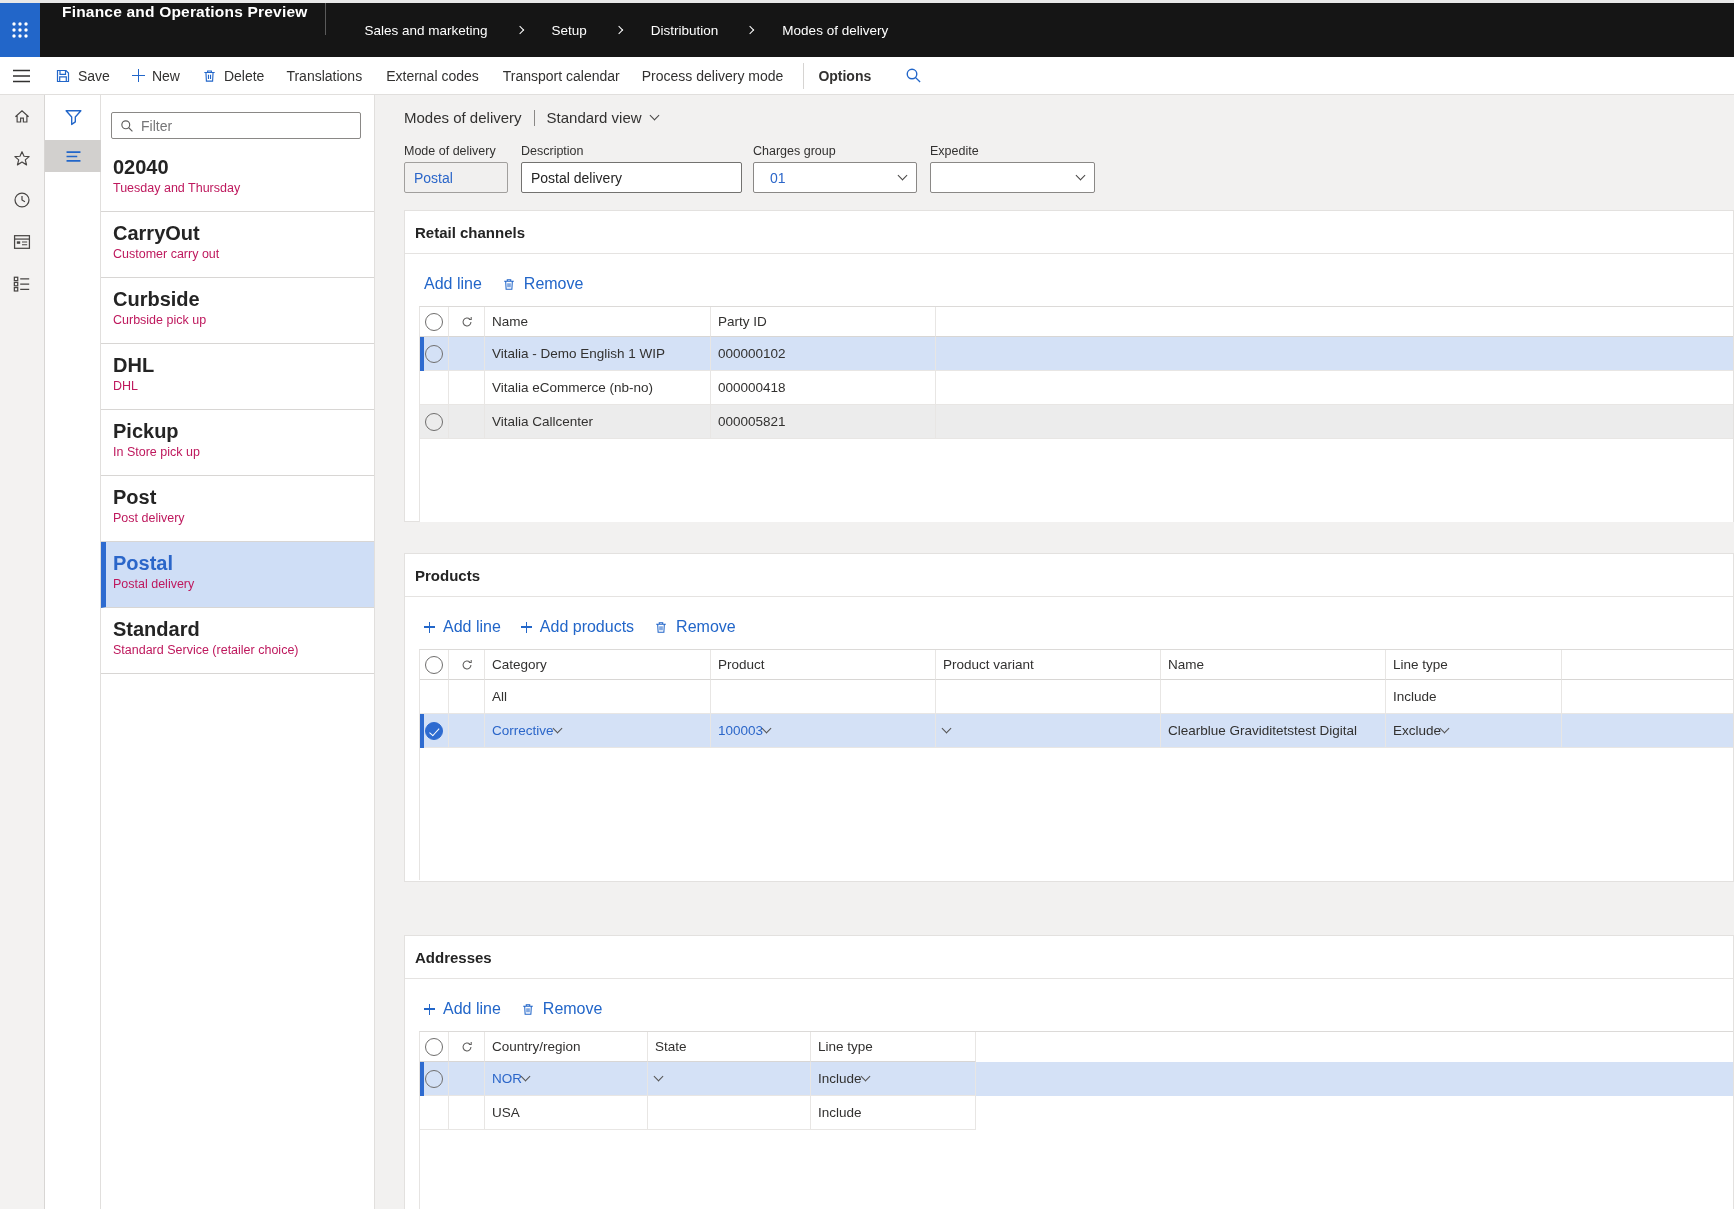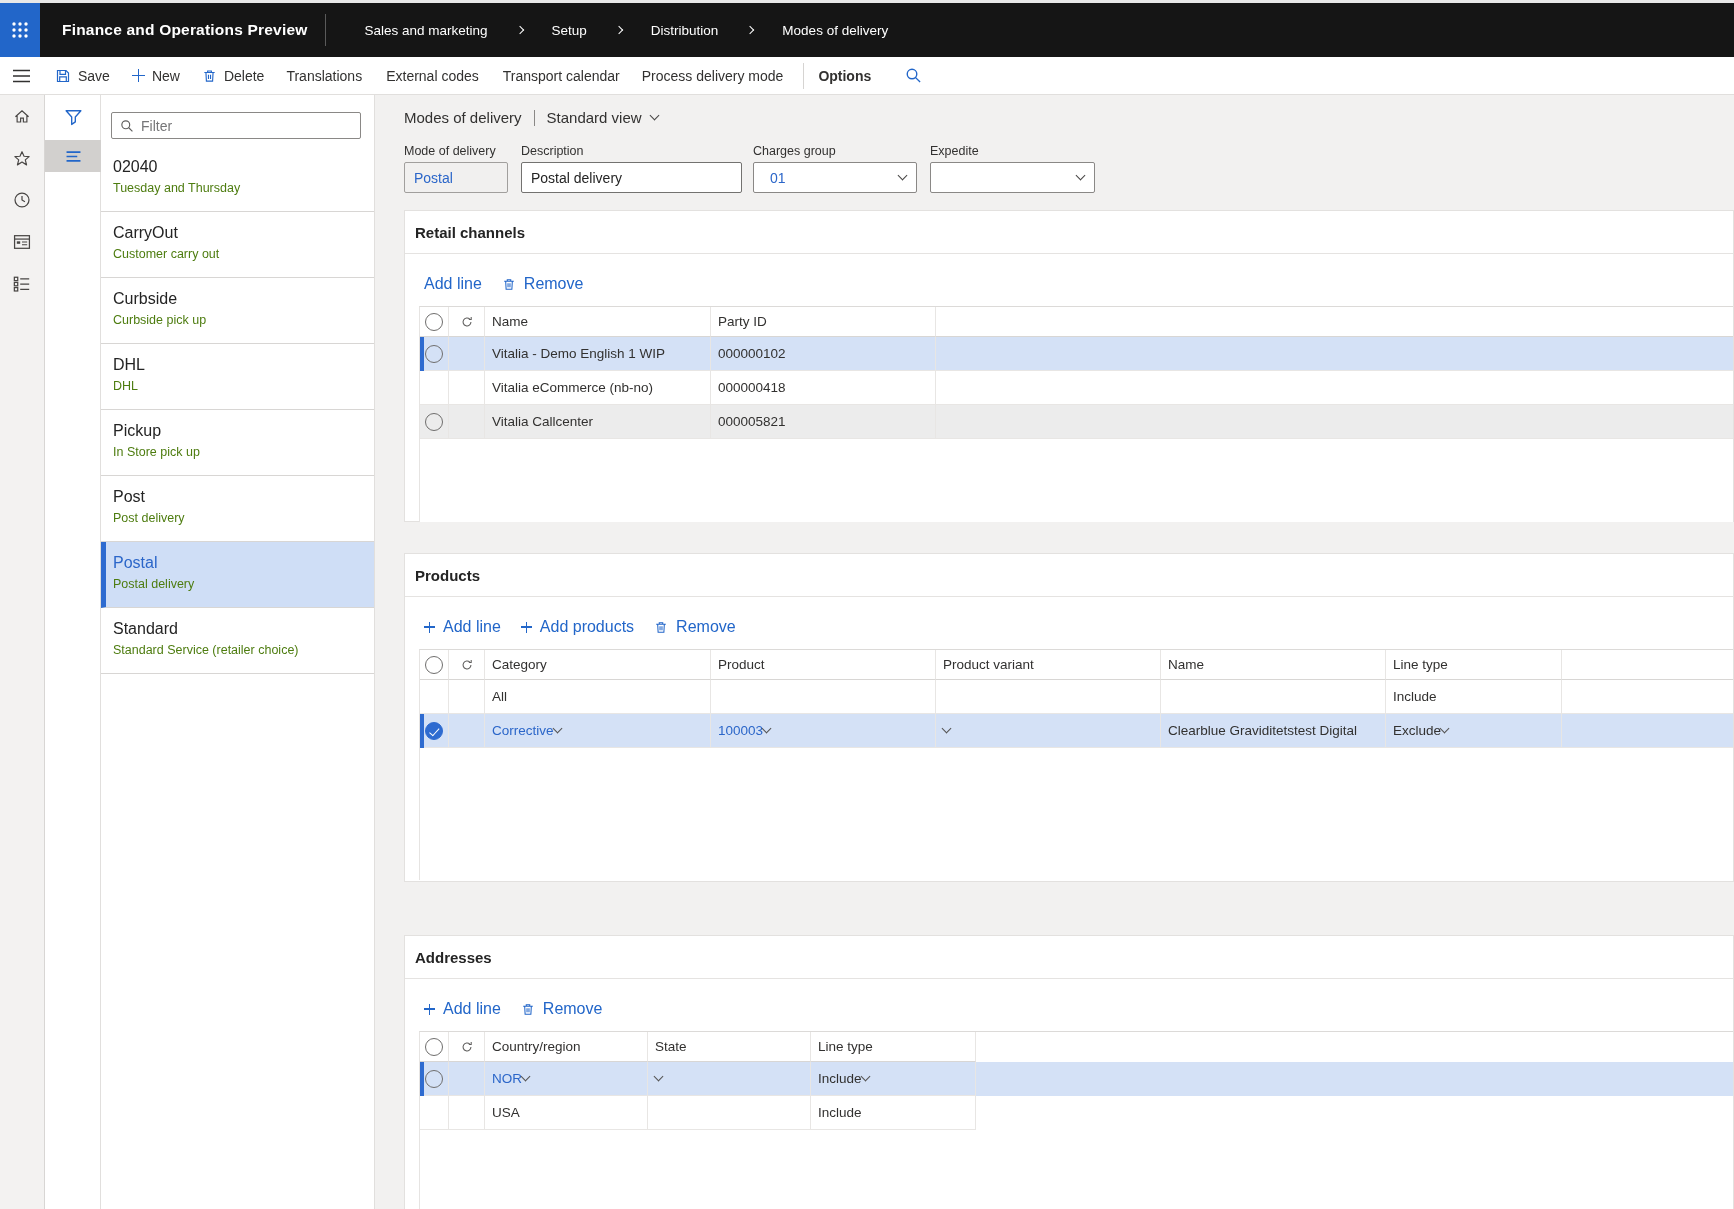--- a/index.html
+++ b/index.html
@@ -2,21 +2,21 @@
 <html><head>
 <meta charset="utf-8">
 <style>
   *{margin:0;padding:0;box-sizing:border-box}
   html,body{background:#fff}
   body{font-family:"Liberation Sans","DejaVu Sans",sans-serif;color:#323130}
   .screen{position:relative;width:1734px;height:1209px;overflow:hidden;background:#fff}
 
   
   .top-strip{position:absolute;top:0;left:0;right:0;height:3px;background:#e8e8e8}
-  .blackbar{position:absolute;top:3px;left:0;right:0;height:54px;background:#151515;display:flex;align-items:center;color:#fff}
+  .blackbar{position:absolute;top:3px;left:0;right:0;height:54px;background:#151515;display:flex;color:#fff}
   .waffle{width:40px;height:54px;background:#2266c9;display:flex;align-items:center;justify-content:center;cursor:pointer;flex:0 0 auto}
   .app-title{font-size:15.5px;font-weight:700;margin-left:22px;white-space:nowrap;letter-spacing:.2px}
   .bar-sep{width:1px;height:32px;background:#5a5a5a;margin-left:18px}
   .breadcrumb{display:flex;align-items:center;margin-left:38px;font-size:13.5px;gap:29px;white-space:nowrap}
   .bc-item{cursor:pointer}
   .bchev{width:6px;height:6px;border-right:1.4px solid #fff;border-bottom:1.4px solid #fff;transform:rotate(-45deg);flex:0 0 auto}
 
   
   .actionbar{position:absolute;top:57px;left:0;right:0;height:38px;background:#fff;border-bottom:1px solid #e1dfdd;display:flex;align-items:center}
   .hamburger{margin-left:12px;cursor:pointer;display:flex}
@@ -40,22 +40,22 @@
   .panelist-btn{position:absolute;top:45px;left:0;width:56px;height:32px;background:#d2d0ce;display:flex;align-items:center;justify-content:center;cursor:pointer}
 
   
   .navpanel{position:absolute;left:101px;top:95px;width:274px;bottom:0;background:#fff;border-right:1px solid #e1dfdd}
   .filter-box{position:absolute;left:10px;top:17px;width:250px;height:27px;border:1px solid #8a8886;border-radius:2px;display:flex;align-items:center;background:#fff}
   .filter-box svg{margin-left:8px;flex:0 0 auto}
   .filter-box input{border:none;outline:none;flex:1;font-size:14px;margin-left:7px;font-family:inherit;color:#323130}
   .filter-box input::placeholder{color:#767678}
   .nav-items{position:absolute;left:0;right:0;top:51px}
   .nav-item{height:66px;padding:11px 14px 0 12px;border-bottom:1px solid #d8d6d4;cursor:pointer;position:relative}
-  .nav-item .ttl{font-size:16px;font-weight:400;color:#242424;line-height:20px}
-  .nav-item .sub{font-size:12.5px;color:#4d7c0f;margin-top:4px}
+  .nav-item .ttl{font-size:20px;font-weight:700;color:#242424;line-height:20px}
+  .nav-item .sub{font-size:12.5px;color:#be185d;margin-top:4px}
   .nav-item.selected{background:#cfdef6;border-left:5px solid #2e6bd0;padding-left:7px}
   .nav-item.selected .ttl{color:#2b66c9}
 
   
   .main{position:absolute;left:375px;top:95px;width:1359px;bottom:0;background:#f2f1f0}
   .page-title-row{position:absolute;left:29px;top:14px;display:flex;align-items:center;font-size:15px;color:#323130}
   .vline{width:1px;height:16px;background:#8a8886;margin:0 12px}
   .view-sel{display:flex;align-items:center;gap:9px;cursor:pointer}
   .chev{width:7px;height:7px;border-right:1.4px solid #464544;border-bottom:1.4px solid #464544;transform:rotate(45deg);margin-top:-4px;flex:0 0 auto}
 

